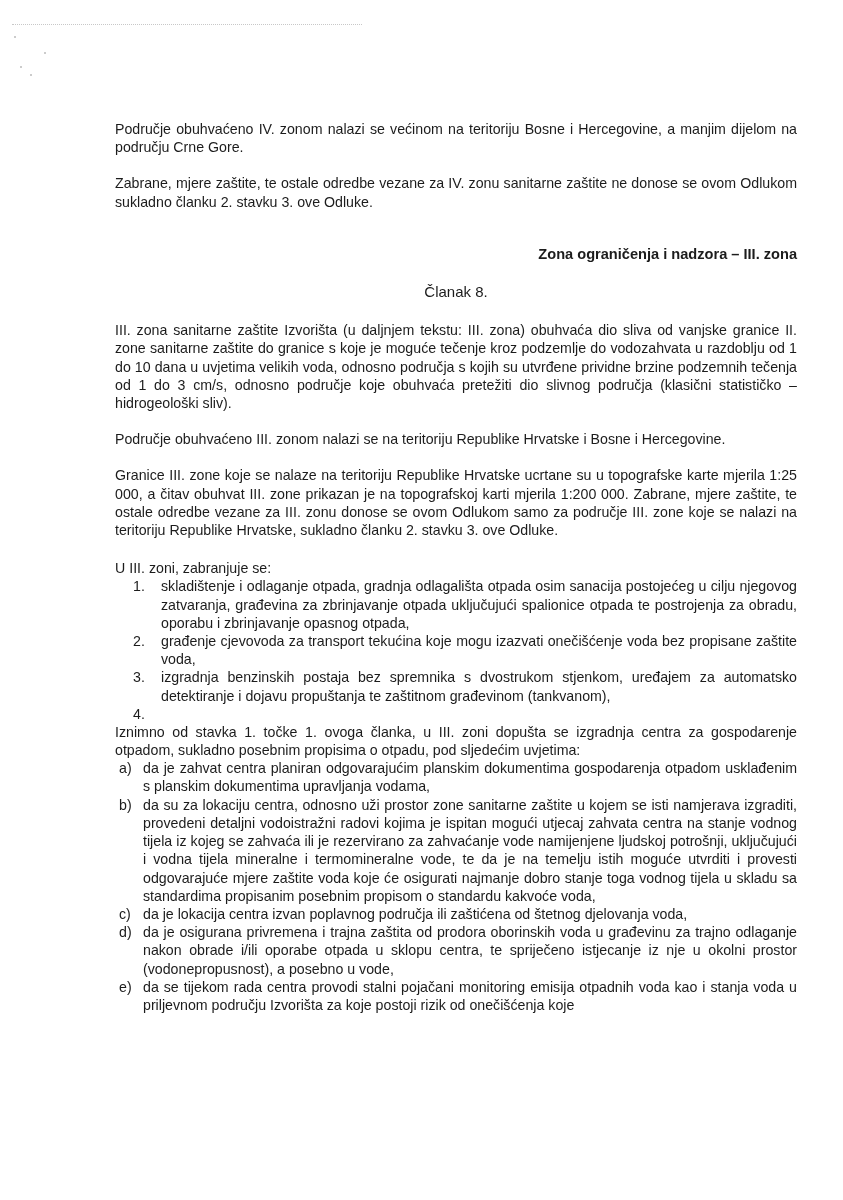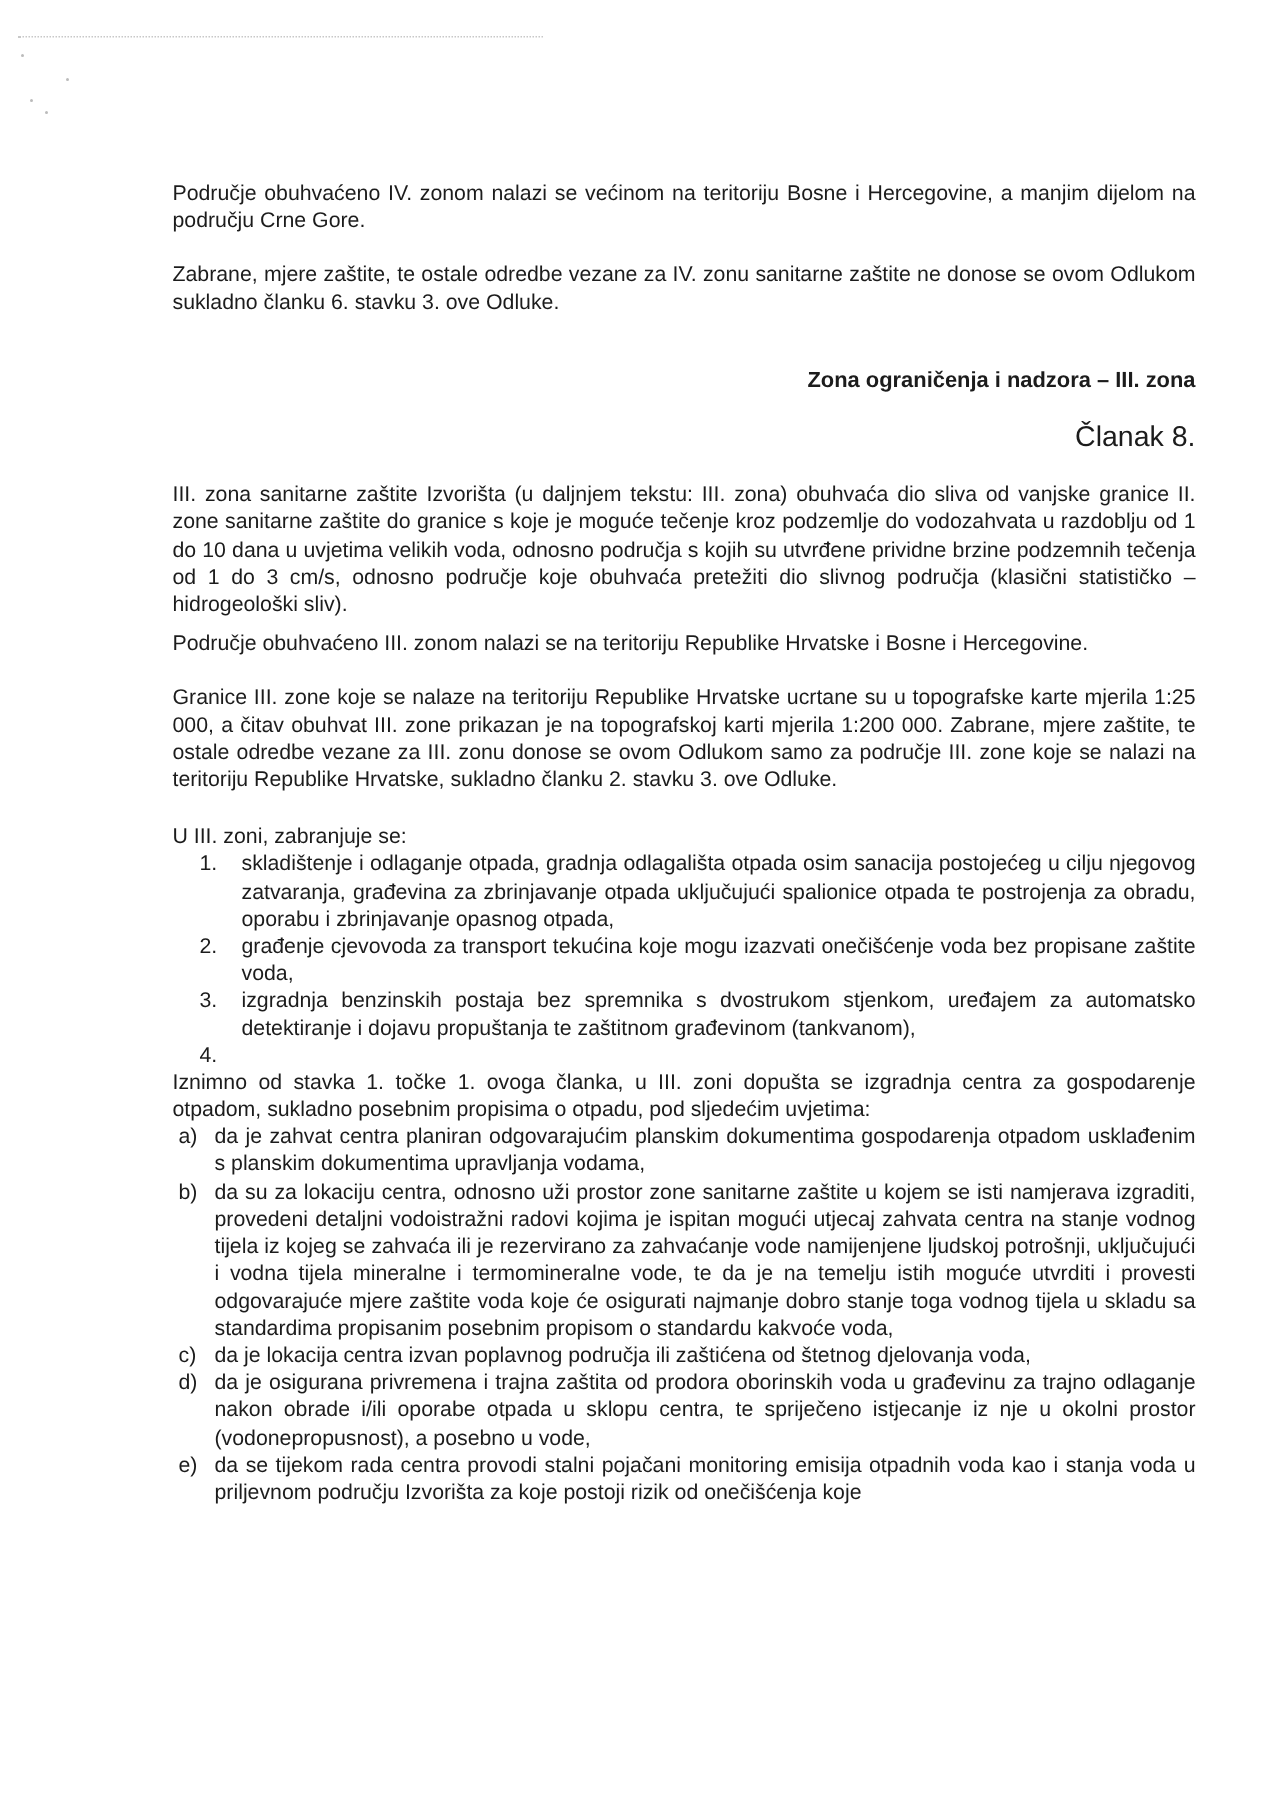--- a/index.html
+++ b/index.html
@@ -5,48 +5,48 @@
   html, body { margin: 0; padding: 0; background: #ffffff; }
   body { width: 843px; height: 1200px; position: relative; overflow: hidden;
          font-family: "Liberation Sans", sans-serif; color: #1c1c1c; }
   .scan-line { position: absolute; left: 12px; top: 24px; width: 350px; height: 0;
                border-top: 1px dotted #c8c8c8; }
   .speck { position: absolute; width: 2px; height: 2px; background: #bbb; border-radius: 1px; }
   .page { position: absolute; left: 115px; top: 120px; width: 682px; font-size: 14.2px; line-height: 18.2px; }
   p { margin: 0; }
   .just { text-align: justify; }
   .heading { font-weight: bold; font-size: 14.6px; text-align: right; }
-  .article { text-align: right; font-size: 19px; }
+  .article { text-align: center; font-size: 15px; }
   ol.num { margin: 0; padding-left: 0; list-style: none; }
   ol.num li { position: relative; padding-left: 28px; margin-left: 18px; text-align: justify; }
   ol.num li .marker { position: absolute; left: 0; top: 0; width: 24px; text-align: left; }
   ol.alpha { margin: 0; padding-left: 0; list-style: none; }
   ol.alpha li { position: relative; padding-left: 28px; text-align: justify; }
   ol.alpha li .marker { position: absolute; left: 4px; top: 0; }
 </style>
 </head>
 <body>
 
 <div class="scan-line"></div>
 <div class="speck" style="left:14px;top:36px"></div>
 <div class="speck" style="left:44px;top:52px"></div>
 <div class="speck" style="left:30px;top:74px"></div>
 <div class="speck" style="left:20px;top:66px"></div>
 
 <div class="page">
 
   <p class="just" style="margin-top:0">Područje obuhvaćeno IV. zonom nalazi se većinom na teritoriju Bosne i Hercegovine, a manjim dijelom na području Crne Gore.</p>
-  <p class="just" style="margin-top:18px">Zabrane, mjere zaštite, te ostale odredbe vezane za IV. zonu sanitarne zaštite ne donose se ovom Odlukom sukladno članku 6. stavku 3. ove Odluke.</p>
+  <p class="just" style="margin-top:18px">Zabrane, mjere zaštite, te ostale odredbe vezane za IV. zonu sanitarne zaštite ne donose se ovom Odlukom sukladno članku 2. stavku 3. ove Odluke.</p>
 
   <p class="heading" style="margin-top:34px">Zona ograničenja i nadzora – III. zona</p>
 
   <p class="article" style="margin-top:20px">Članak 8.</p>
 
   <p class="just" style="margin-top:20px">III. zona sanitarne zaštite Izvorišta (u daljnjem tekstu: III. zona) obuhvaća dio sliva od vanjske granice II. zone sanitarne zaštite do granice s koje je moguće tečenje kroz podzemlje do vodozahvata u razdoblju od 1 do 10 dana u uvjetima velikih voda, odnosno područja s kojih su utvrđene prividne brzine podzemnih tečenja od 1 do 3 cm/s, odnosno područje koje obuhvaća pretežiti dio slivnog područja (klasični statističko – hidrogeološki sliv).</p>
-  <p class="just" style="margin-top:8px">Područje obuhvaćeno III. zonom nalazi se na teritoriju Republike Hrvatske i Bosne i Hercegovine.</p>
+  <p class="just" style="margin-top:18px">Područje obuhvaćeno III. zonom nalazi se na teritoriju Republike Hrvatske i Bosne i Hercegovine.</p>
   <p class="just" style="margin-top:18px">Granice III. zone koje se nalaze na teritoriju Republike Hrvatske ucrtane su u topografske karte mjerila 1:25 000, a čitav obuhvat III. zone prikazan je na topografskoj karti mjerila 1:200 000. Zabrane, mjere zaštite, te ostale odredbe vezane za III. zonu donose se ovom Odlukom samo za područje III. zone koje se nalazi na teritoriju Republike Hrvatske,  sukladno članku 2. stavku 3. ove Odluke.</p>
 
 
   <p style="margin-top:20px">U III. zoni, zabranjuje se:</p>
   <ol class="num">
     <li><span class="marker">1.</span><span>skladištenje i odlaganje otpada, gradnja odlagališta otpada osim sanacija postojećeg u cilju njegovog zatvaranja, građevina za zbrinjavanje otpada uključujući spalionice otpada te postrojenja za obradu, oporabu i zbrinjavanje opasnog otpada,</span></li>
     <li><span class="marker">2.</span><span>građenje cjevovoda za transport tekućina koje mogu izazvati onečišćenje voda bez propisane zaštite voda,</span></li>
     <li><span class="marker">3.</span><span>izgradnja benzinskih postaja bez spremnika s dvostrukom stjenkom, uređajem za automatsko detektiranje i dojavu propuštanja te zaštitnom građevinom (tankvanom),</span></li>
     <li><span class="marker">4.</span></li>
   </ol>

